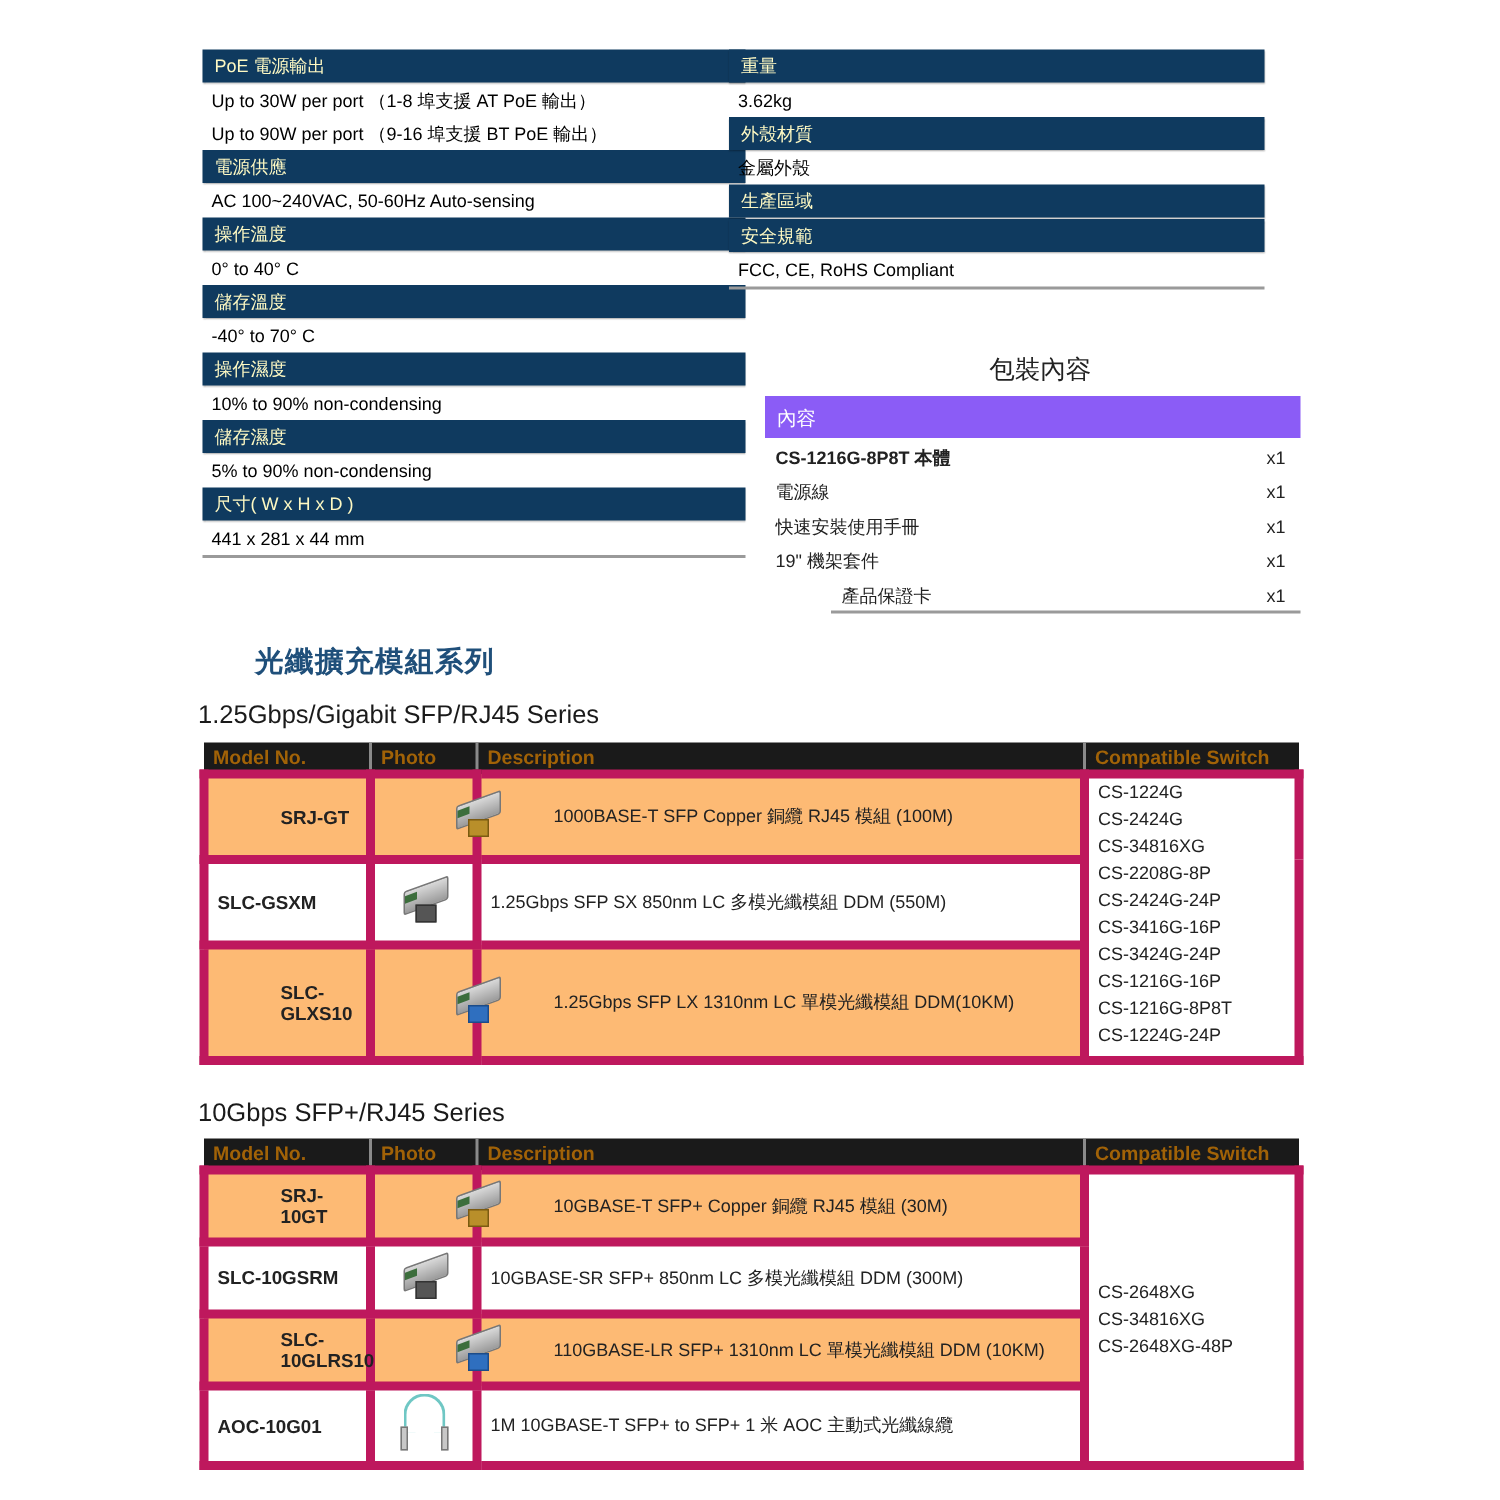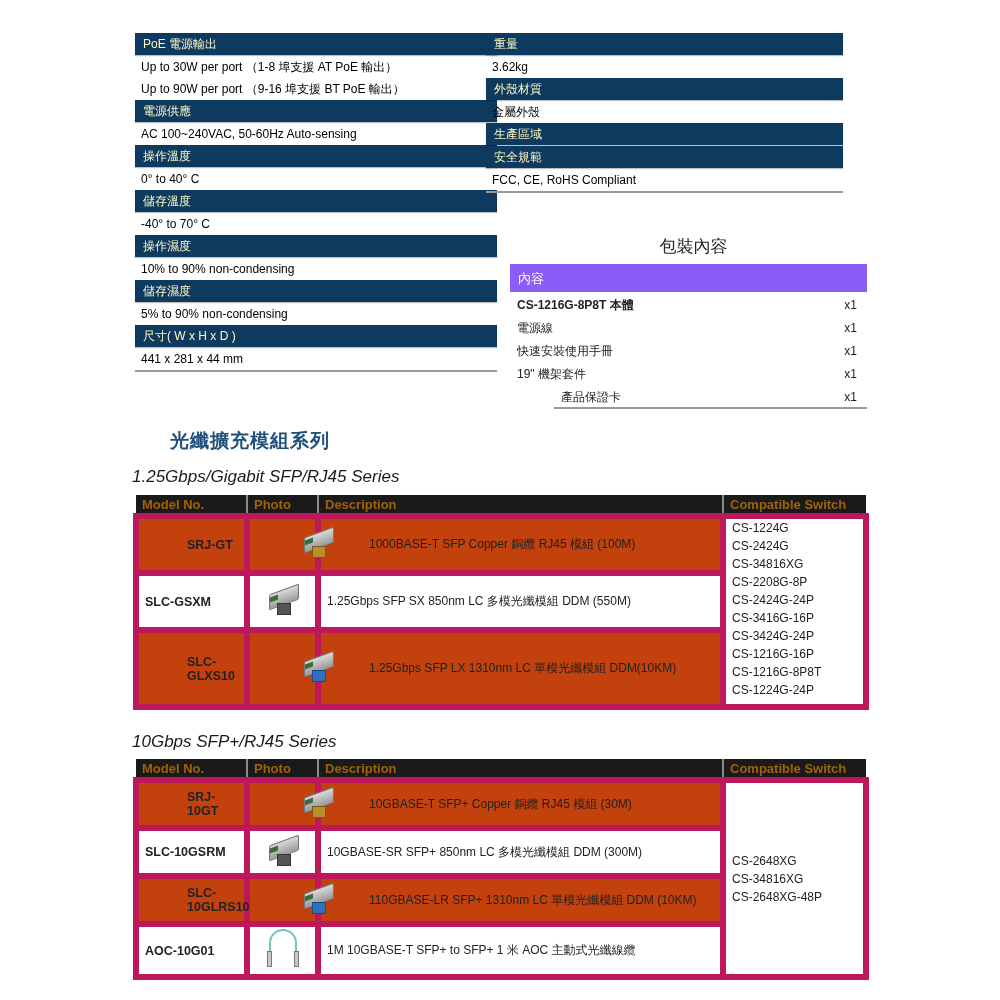--- a/index.html
+++ b/index.html
@@ -24,39 +24,39 @@
   .pkg-head {
     background: #8b5cf6; color: #fff; font-size: 13px; height: 28px; line-height: 30px;
     padding-left: 8px; margin-top: 2px; margin-bottom: 2px;
   }
   .pkg-row { display: flex; justify-content: space-between; font-size: 12px; height: 23px; line-height: 23px; padding: 0 10px 0 7px; color: #222; }
   .pkg-row.bold .pkg-name { font-weight: bold; }
   .pkg-end { border-bottom: 2px solid #9a9a9a; margin-left: 44px; }
 
   
   .section-title { position: absolute; left: 133px; top: 428px; font-size: 19px; font-weight: bold; color: #1f4f7a; letter-spacing: 1px; margin-left: 37px; }
-  .series-title { position: absolute; left: 132px; font-size: 17px; color: #1a1a1a; font-style: italic; }
+  .series-title { position: absolute; left: 132px; font-size: 17px; color: #1a1a1a; }
   .series-1 { top: 467px; }
   .series-2 { top: 732px; }
 
   
   .ptable { position: absolute; left: 133px; width: 730px; border-collapse: collapse; table-layout: fixed; }
   .ptable-1 { top: 495px; }
   .ptable-2 { top: 759px; }
   .ptable th {
     background: #1a1a1a; color: #a16207; font-size: 13px; font-weight: bold; text-align: left;
     height: 21px; padding: 0 6px; border-right: 2px solid #8a8a8a;
   }
   .ptable th:last-child { border-right: none; }
   .ptable td {
     font-size: 12px; padding: 0 6px; border: 6px solid #be185d; vertical-align: middle; color: #222;
   }
   .ptable td.model { font-weight: bold; font-size: 12.5px; }
   .ptable td.photo { text-align: center; padding: 0; }
-  .ptable tr.shade td.cell-s { background: #c2410c; padding-left: 48px; }
+  .ptable tr.shade td.cell-s { background: #fdba74; padding-left: 48px; }
   .ptable td.compat { background: #ffffff; line-height: 18px; padding-top: 0; padding-bottom: 0; vertical-align: top; }
   .ptable-2 td.compat { vertical-align: middle; }
   .compat-line { display: block; font-size: 12px; }
 
   .col-model { width: 111px; }
   .col-photo { width: 71px; }
   .col-desc { width: 405px; }
   .col-compat { width: 143px; }
 
   .t1 tr.r td { height: 57px; }

